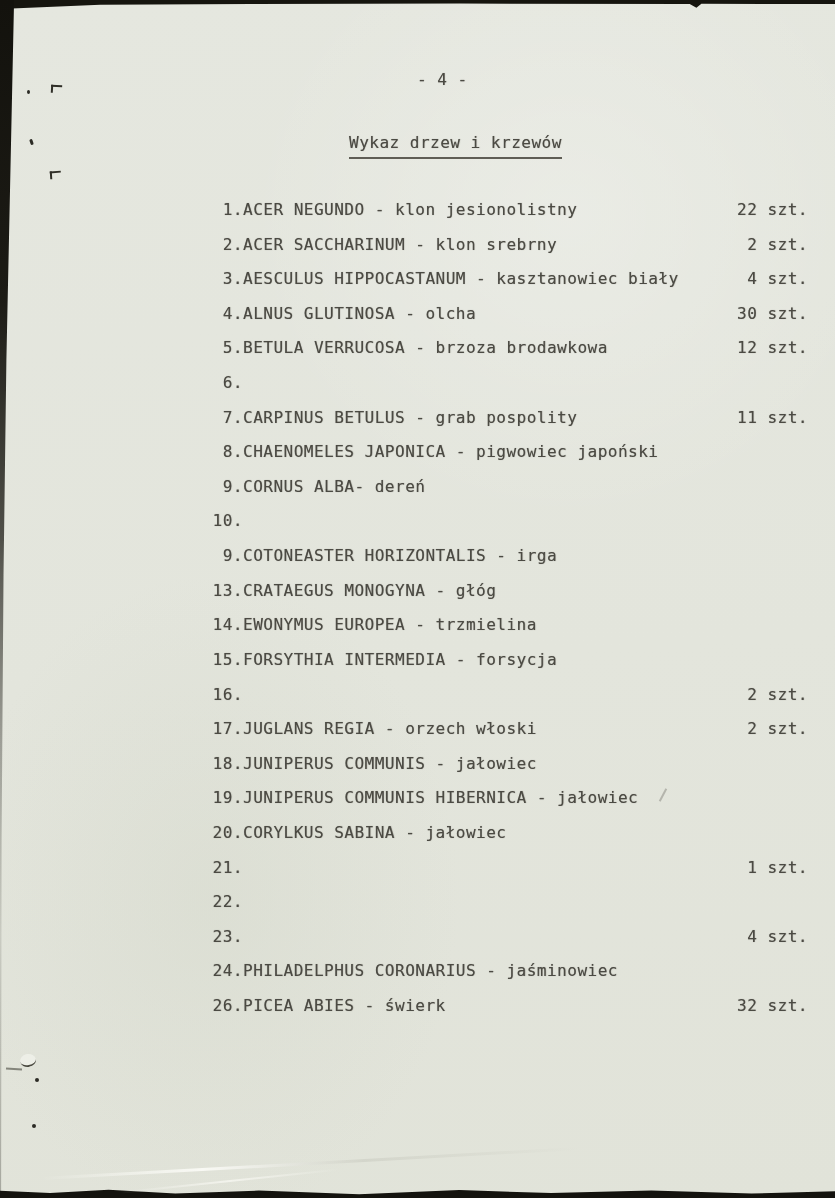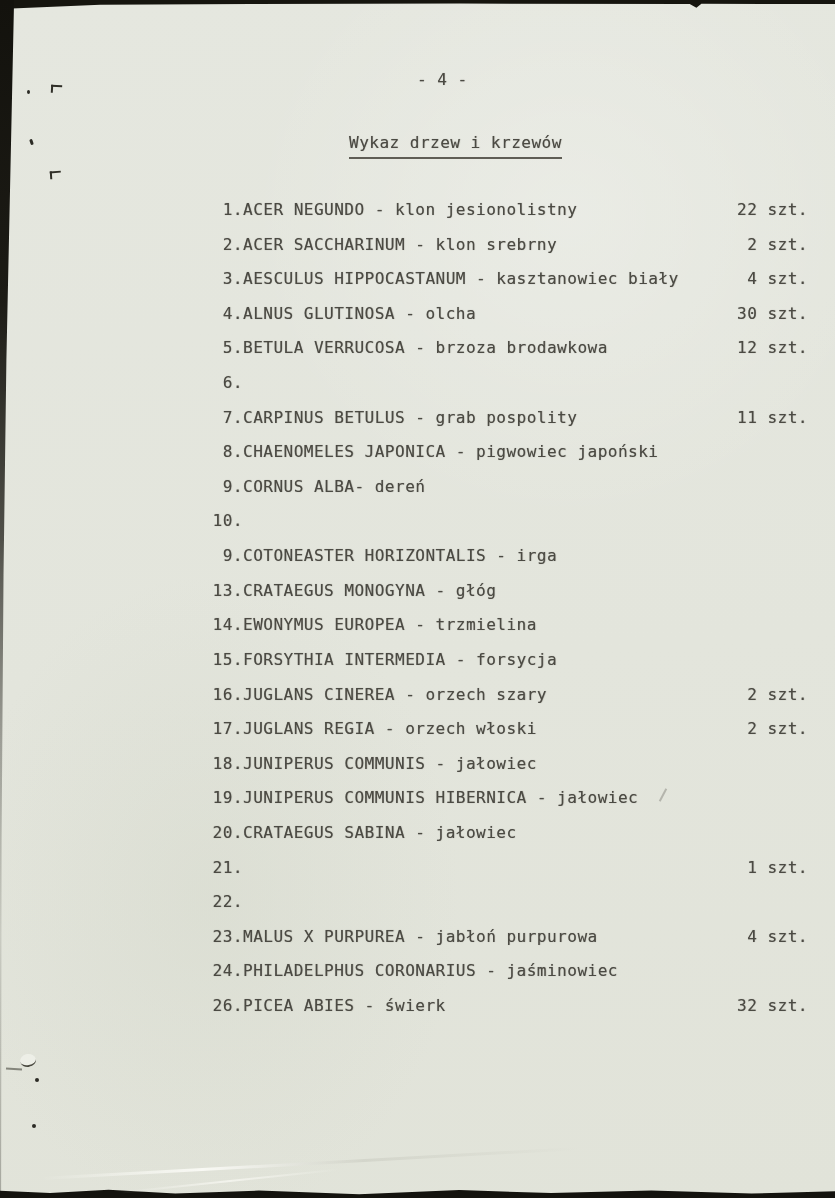--- a/index.html
+++ b/index.html
@@ -128,54 +128,52 @@
         <span class="name">EWONYMUS EUROPEA - trzmielina</span>
         <span class="qty"></span>
       </div>
     <div class="row">
         <span class="num">15.</span>
         <span class="name">FORSYTHIA INTERMEDIA - forsycja</span>
         <span class="qty"></span>
       </div>
     <div class="row">
         <span class="num">16.</span>
-        <span class="name">JUGLANS CINEREA - orzech szary</span>
         <span class="qty">2 szt.</span>
       </div>
     <div class="row">
         <span class="num">17.</span>
         <span class="name">JUGLANS REGIA - orzech włoski</span>
         <span class="qty">2 szt.</span>
       </div>
     <div class="row">
         <span class="num">18.</span>
         <span class="name">JUNIPERUS COMMUNIS - jałowiec</span>
         <span class="qty"></span>
       </div>
     <div class="row">
         <span class="num">19.</span>
         <span class="name">JUNIPERUS COMMUNIS HIBERNICA - jałowiec</span>
         <span class="qty"></span>
       </div>
     <div class="row">
         <span class="num">20.</span>
-        <span class="name">CRATAEGUS SABINA - jałowiec</span>
+        <span class="name">CORYLKUS SABINA - jałowiec</span>
         <span class="qty"></span>
       </div>
     <div class="row">
         <span class="num">21.</span>
         <span class="qty">1 szt.</span>
       </div>
     <div class="row">
         <span class="num">22.</span>
         <span class="qty"></span>
       </div>
     <div class="row">
         <span class="num">23.</span>
-        <span class="name">MALUS X PURPUREA - jabłoń purpurowa</span>
         <span class="qty">4 szt.</span>
       </div>
     <div class="row">
         <span class="num">24.</span>
         <span class="name">PHILADELPHUS CORONARIUS - jaśminowiec</span>
         <span class="qty"></span>
       </div>
     <div class="row">
         <span class="num">26.</span>
         <span class="name">PICEA ABIES - świerk</span>

